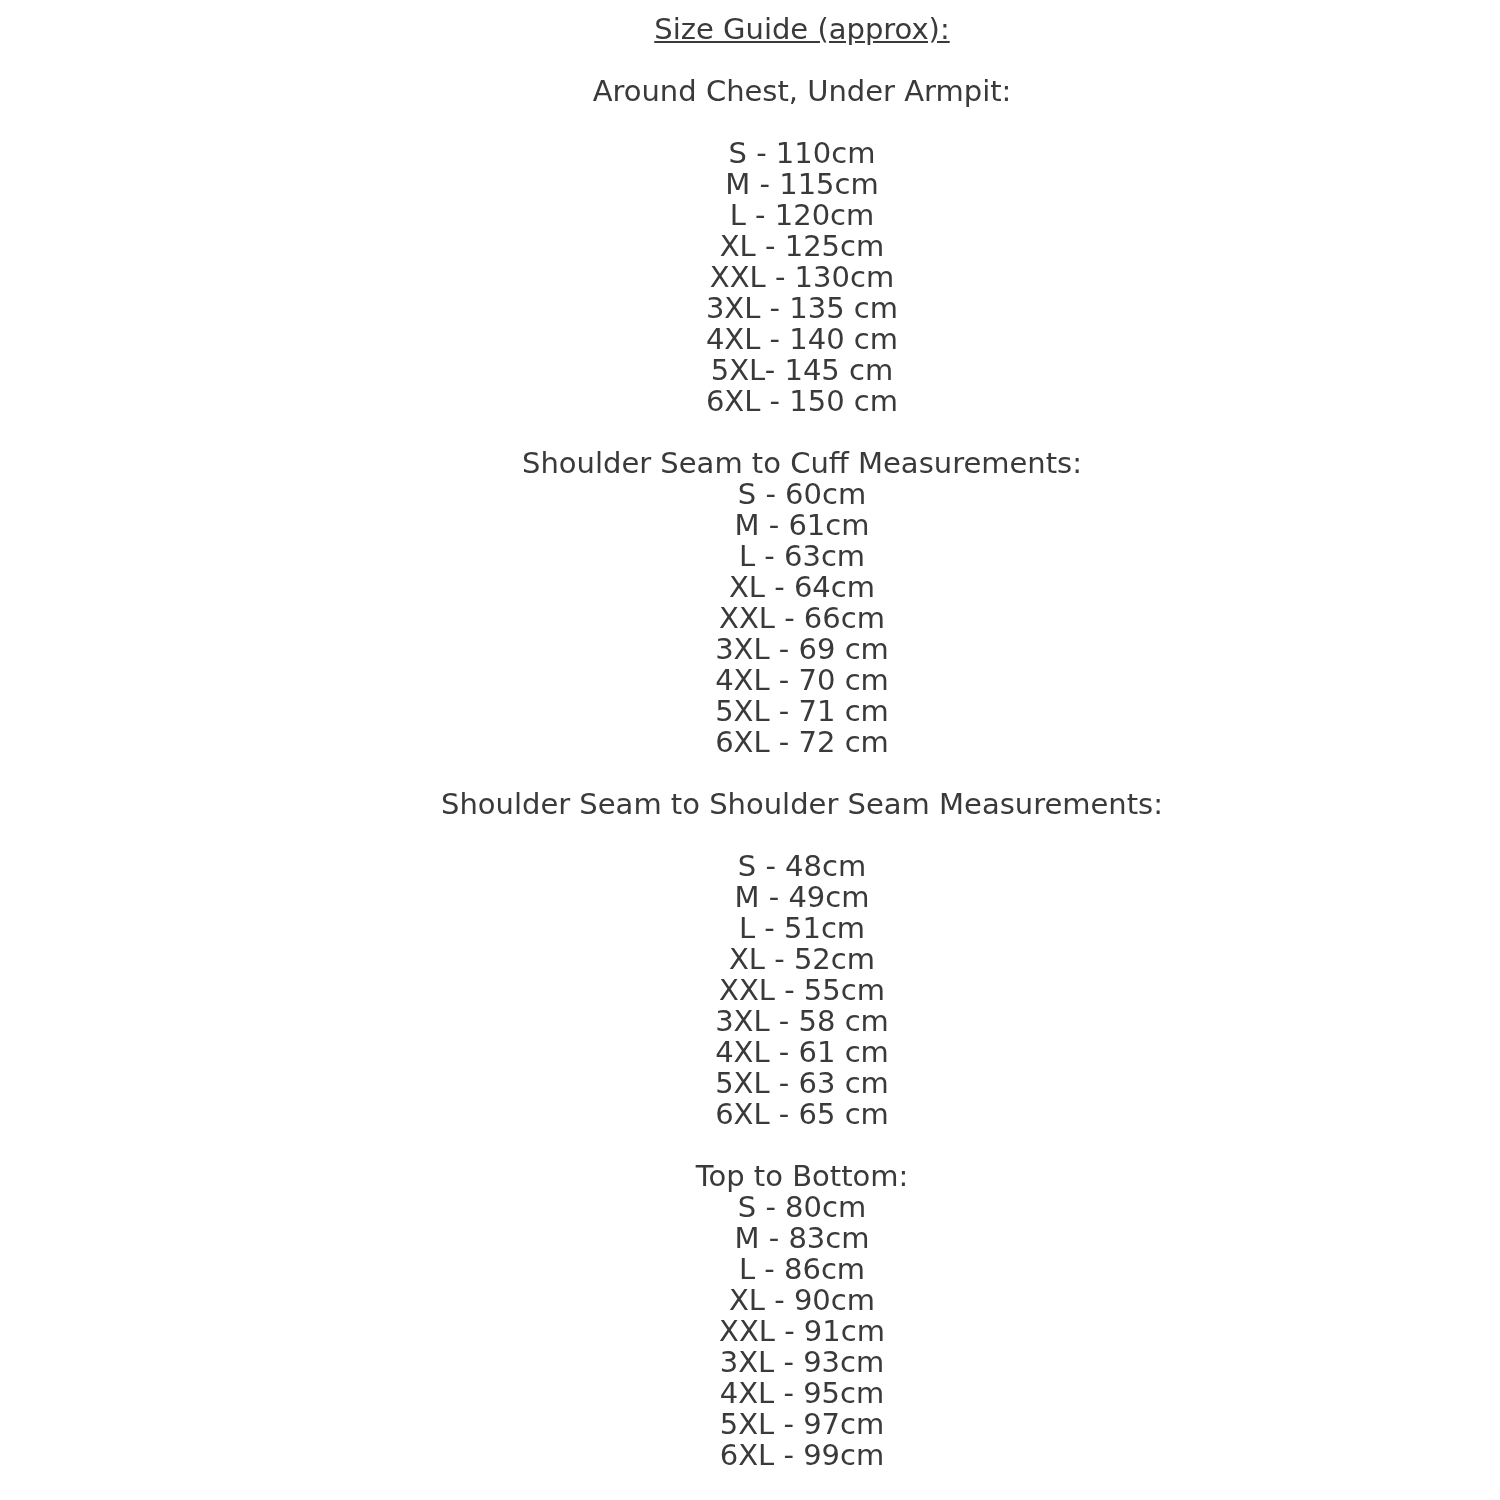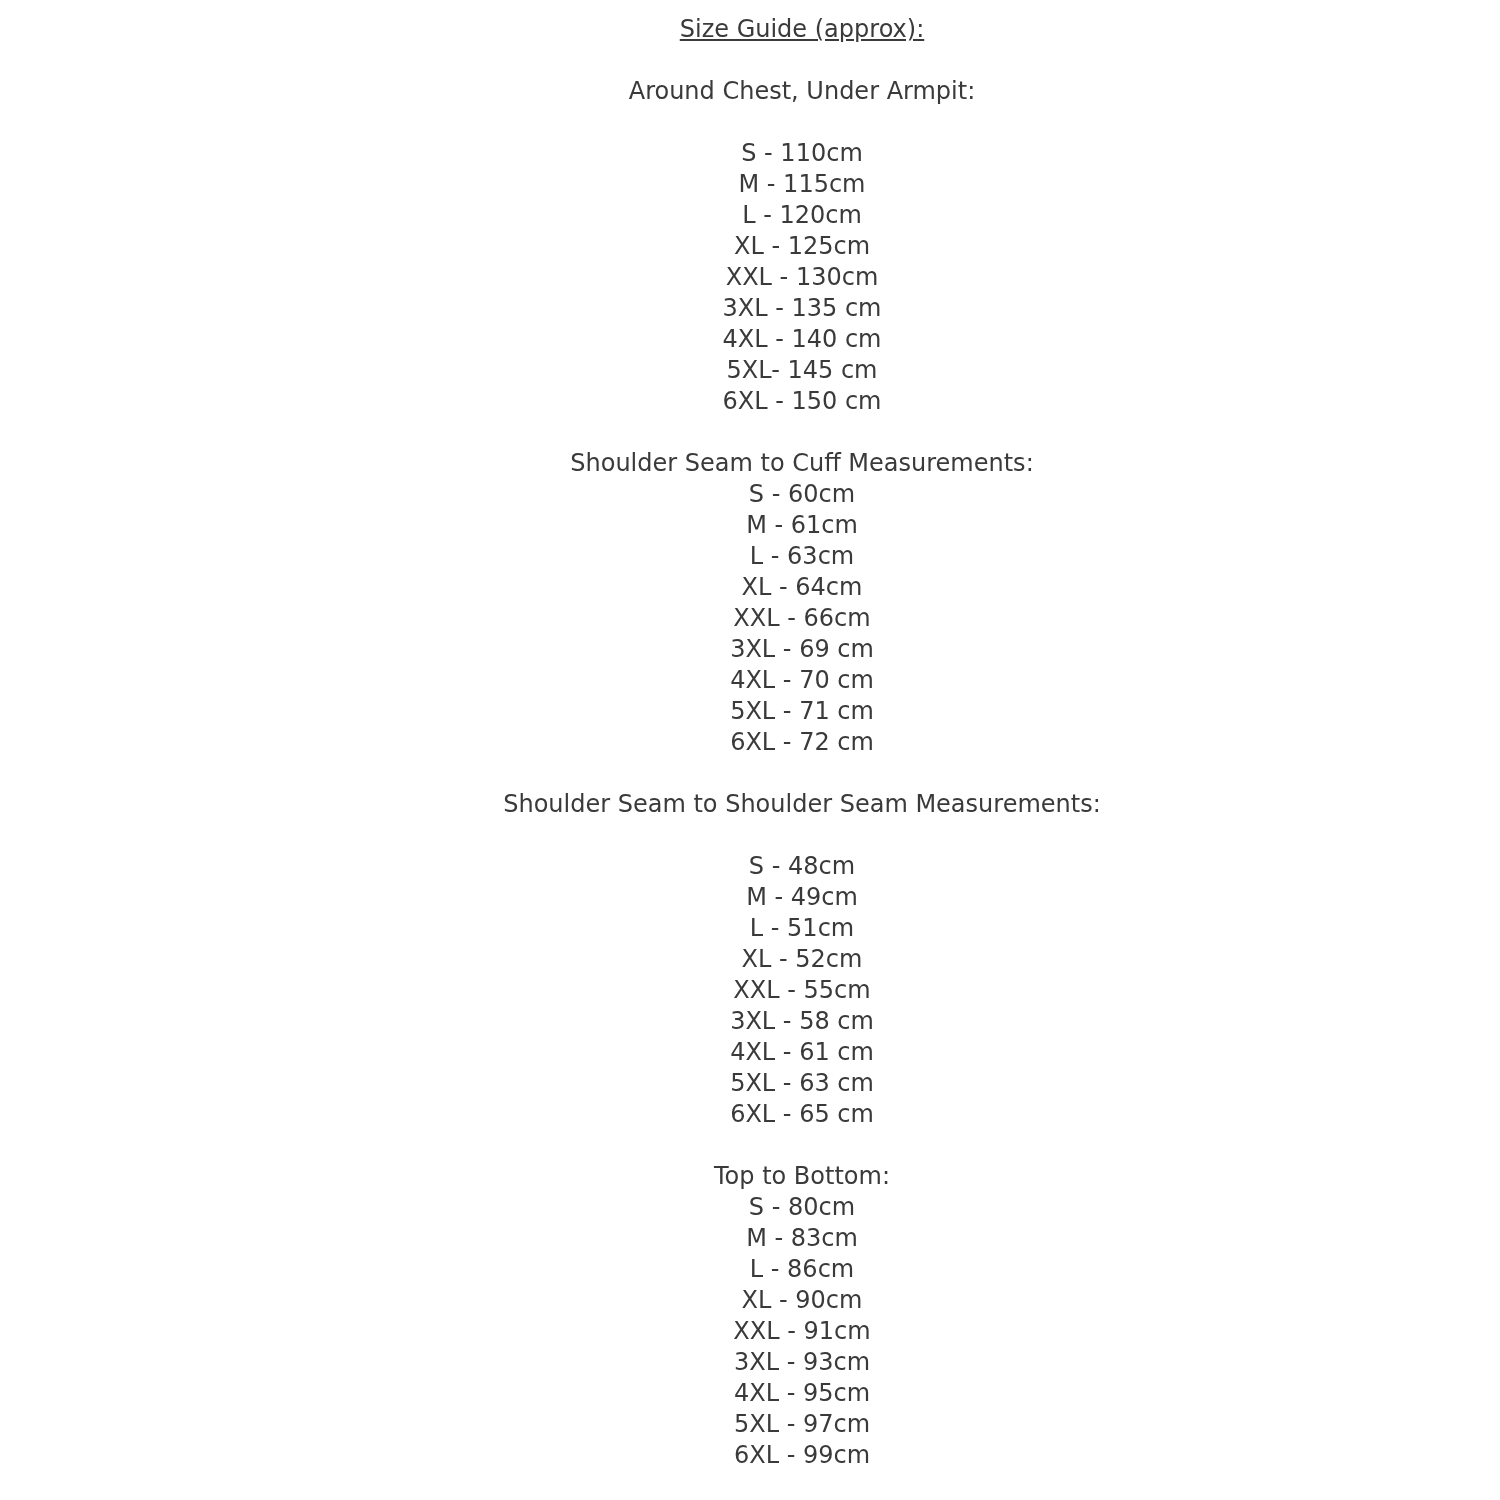--- a/index.html
+++ b/index.html
@@ -6,21 +6,21 @@
     margin: 0;
     padding: 0;
     background: #ffffff;
   }
   .canvas {
     width: 1500px;
     height: 1500px;
     background: #ffffff;
     overflow: hidden;
     font-family: "DejaVu Sans", "Liberation Sans", sans-serif;
-    font-size: 24px;
+    font-size: 29px;
     line-height: 31px;
     color: #3a3a3a;
     text-align: center;
     box-sizing: border-box;
     padding-top: 14px;
   }
   .content {
     position: relative;
     left: 52px; 
   }

